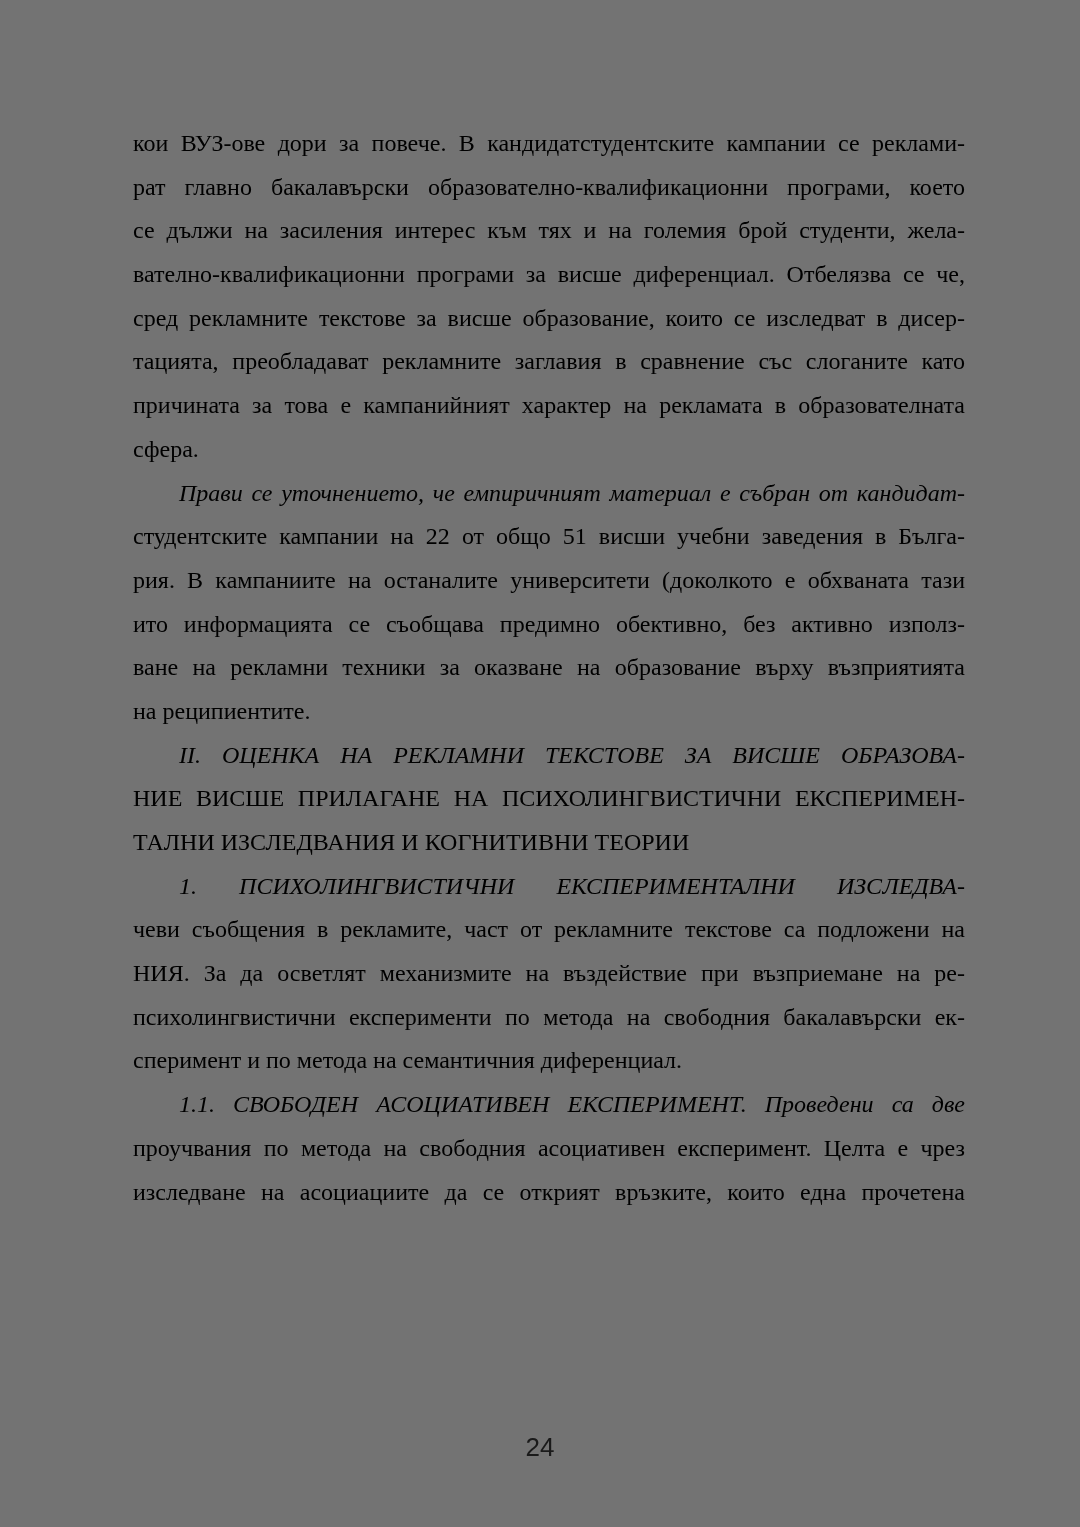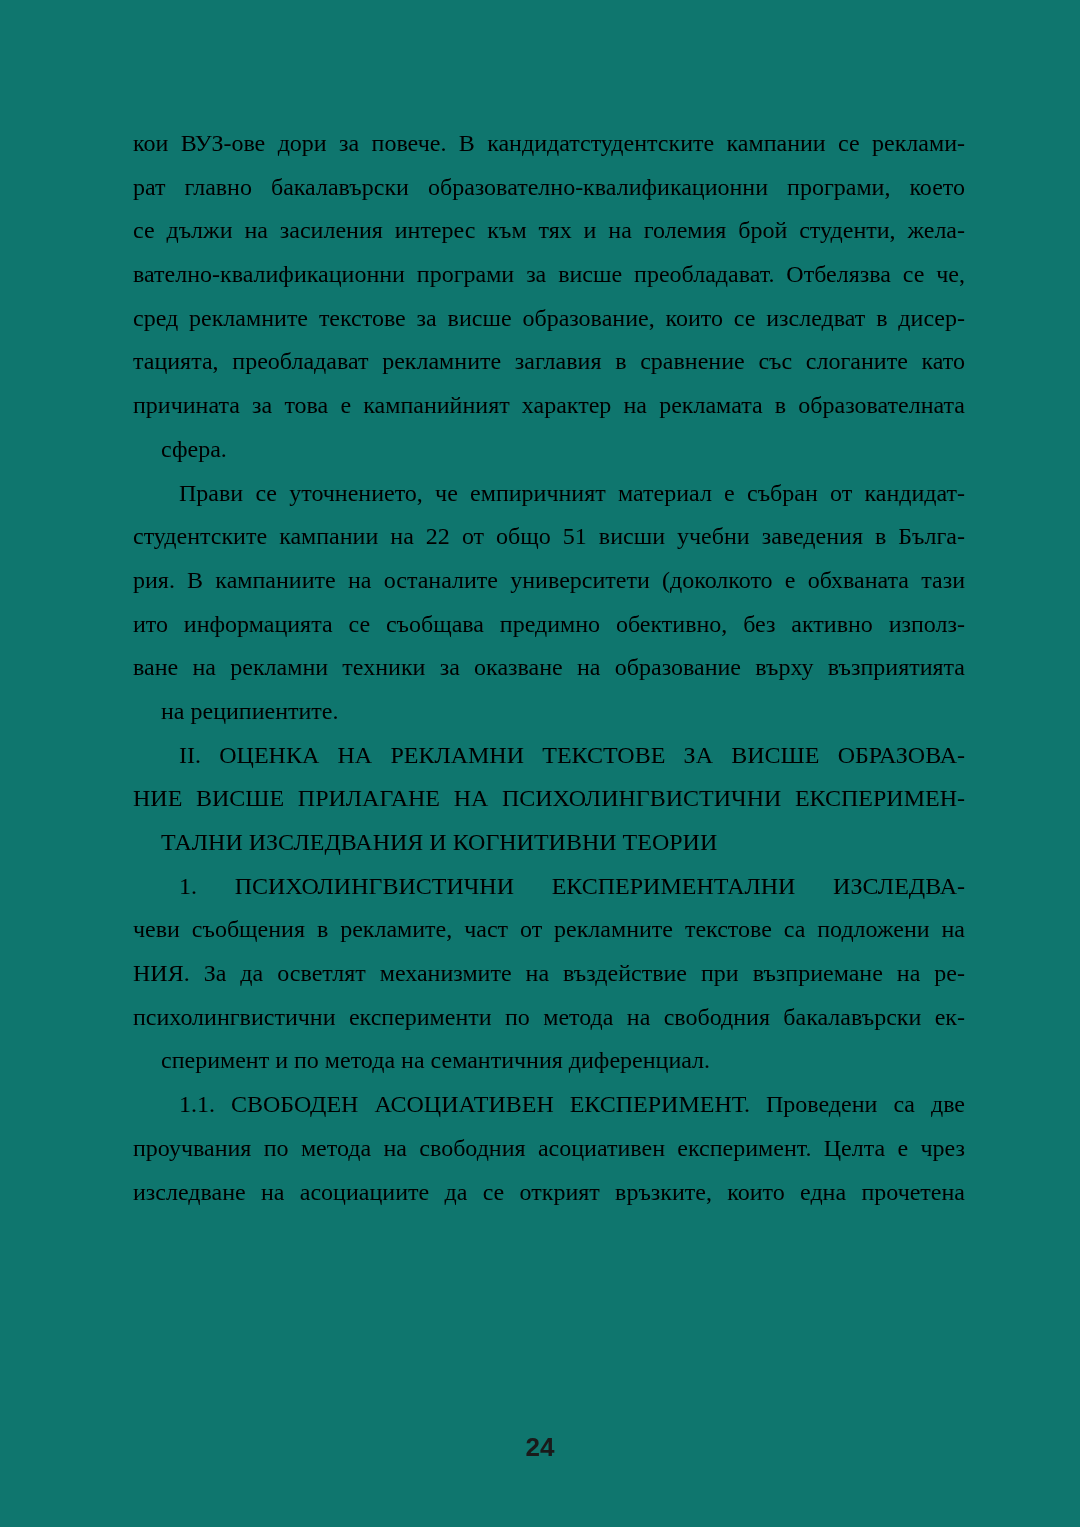--- a/index.html
+++ b/index.html
@@ -11,67 +11,66 @@
     width: 1080px;
     height: 1527px;
     position: relative;
     font-family: "Liberation Serif", "DejaVu Serif", serif;
     color: #000000;
     overflow: hidden;
   }
   .page {
     position: absolute;
     inset: 0;
-    background: #0f766e;
+    background: #737373;
   }
   .text-block {
     position: absolute;
     left: 133px;
     top: 122px;
     width: 832px;
     font-size: 24px;
     line-height: 43.7px;
     color: #000000;
   }
   .line {
     text-align: justify;
     text-align-last: justify;
     height: 43.7px;
     overflow: visible;
   }
   .line.last {
     text-align: left;
     text-align-last: left;
-    margin-left: 28px;
   }
   .line.indent {
     text-indent: 46px;
+    font-style: italic;
   }
   .page-number {
     position: absolute;
     top: 1432px;
     left: 0;
     width: 1080px;
     text-align: center;
     font-family: "Liberation Sans", "DejaVu Sans", sans-serif;
     font-size: 26px;
     line-height: 30px;
     color: #1a1a1a;
-    font-weight: bold;
   }
 </style>
 </head>
 <body>
 
 <div class="page">
   <div class="text-block">
       <div class="line">кои ВУЗ-ове дори за повече. В кандидатстудентските кампании се реклами-</div>
       <div class="line">рат главно бакалавърски образователно-квалификационни програми, което</div>
       <div class="line">се дължи на засиления интерес към тях и на големия брой студенти, жела-</div>
-      <div class="line">вателно-квалификационни програми за висше преобладават. Отбелязва се че,</div>
+      <div class="line">вателно-квалификационни програми за висше диференциал. Отбелязва се че,</div>
       <div class="line">сред рекламните текстове за висше образование, които се изследват в дисер-</div>
       <div class="line">тацията, преобладават рекламните заглавия в сравнение със слоганите като</div>
       <div class="line">причината за това е кампанийният характер на рекламата в образователната</div>
       <div class="line last">сфера.</div>
       <div class="line indent">Прави се уточнението, че емпиричният материал е събран от кандидат-</div>
       <div class="line">студентските кампании на 22 от общо 51 висши учебни заведения в Бълга-</div>
       <div class="line">рия. В кампаниите на останалите университети (доколкото е обхваната тази</div>
       <div class="line">ито информацията се съобщава предимно обективно, без активно използ-</div>
       <div class="line">ване на рекламни техники за оказване на образование върху възприятията</div>
       <div class="line last">на реципиентите.</div>

